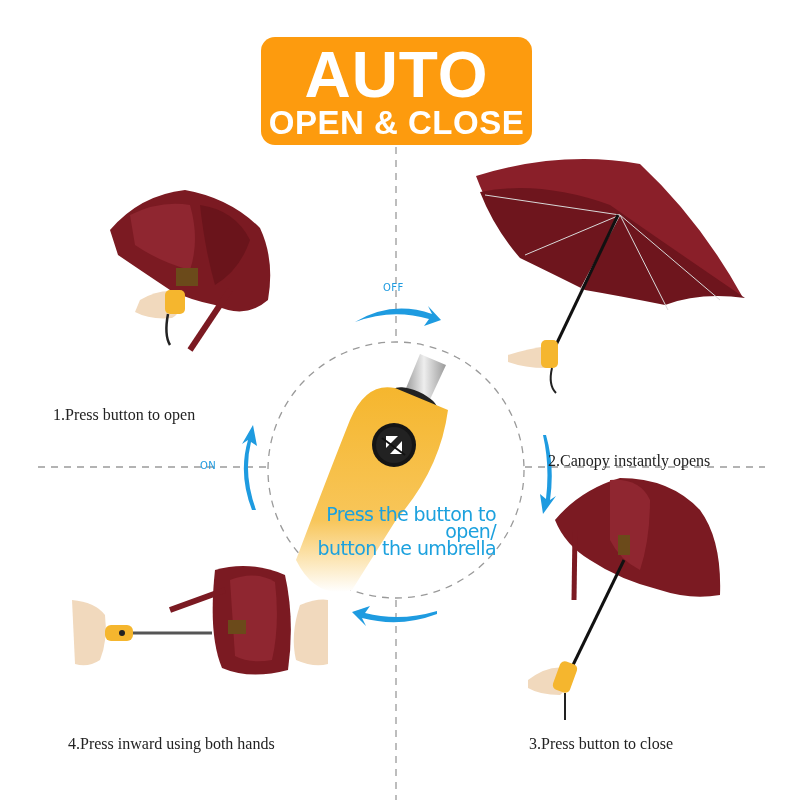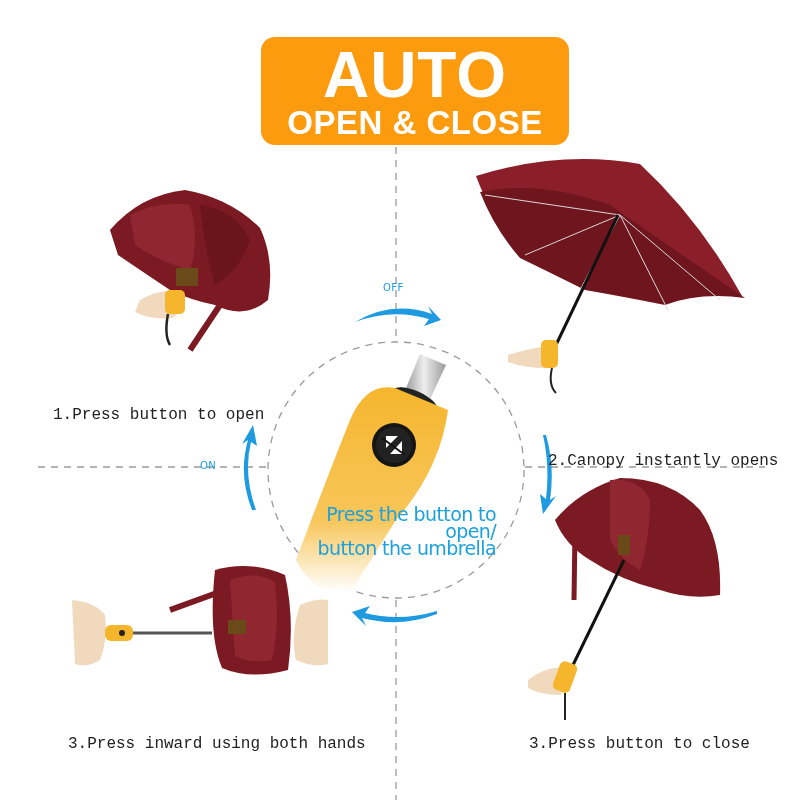--- a/index.html
+++ b/index.html
@@ -1,25 +1,25 @@
 <!DOCTYPE html>
 <html><head>
 <meta charset="utf-8">
 <style>
   html, body { margin:0; padding:0; background:#ffffff; }
   body { width:800px; height:800px; position:relative; overflow:hidden; font-family:"Liberation Sans", sans-serif; }
   .abs { position:absolute; }
   .banner {
-    left:261px; top:37px; width:308px; height:108px;
+    left:261px; top:37px; width:271px; height:108px;
     background:#fd9b0e; border-radius:14px;
     color:#fff; text-align:center;
   }
   .banner .big { font-family:"Liberation Sans", sans-serif; font-weight:bold; font-size:64px; line-height:64px; margin-top:6px; letter-spacing:1px; }
   .banner .small { font-family:"Liberation Sans", sans-serif; font-weight:bold; font-size:33px; line-height:28px; margin-top:2px; letter-spacing:0.5px; }
-  .step-label { font-family:Liberation Mono, monospace; font-size:16px; color:#222; white-space:nowrap; }
+  .step-label { font-family:Liberation Serif, serif; font-size:16px; color:#222; white-space:nowrap; }
   .onoff { font-family:"DejaVu Sans", sans-serif; font-size:10px; color:#1e9be0; letter-spacing:0.5px; }
   .center-caption { font-family:"DejaVu Sans", sans-serif; font-size:19px; color:#1ca1de; text-align:right; line-height:17px; letter-spacing:-0.6px; }
   svg { position:absolute; left:0; top:0; }
 </style>
 </head>
 <body>
 
 <svg width="800" height="800" viewBox="0 0 800 800">
 
   <g stroke="#9a9a9a" stroke-width="1.3" stroke-dasharray="7 6" fill="none">
@@ -124,13 +124,13 @@
 <div class="abs onoff" style="left:200px; top:460px;">ON</div>
 
 <div class="abs center-caption" style="left:296px; top:506px; width:200px;">
   <div>Press the button to open/</div>
   <div>button the umbrella</div>
 </div>
 
 <div class="abs step-label" style="left:53px; top:406px;">1.Press button to open</div>
 <div class="abs step-label" style="left:548px; top:406px;margin-top:46px;">2.Canopy instantly opens</div>
 <div class="abs step-label" style="left:529px; top:735px;">3.Press button to close</div>
-<div class="abs step-label" style="left:68px; top:735px;">3.Press inward using both hands</div>
+<div class="abs step-label" style="left:68px; top:735px;">4.Press inward using both hands</div>
 
 </body></html>

